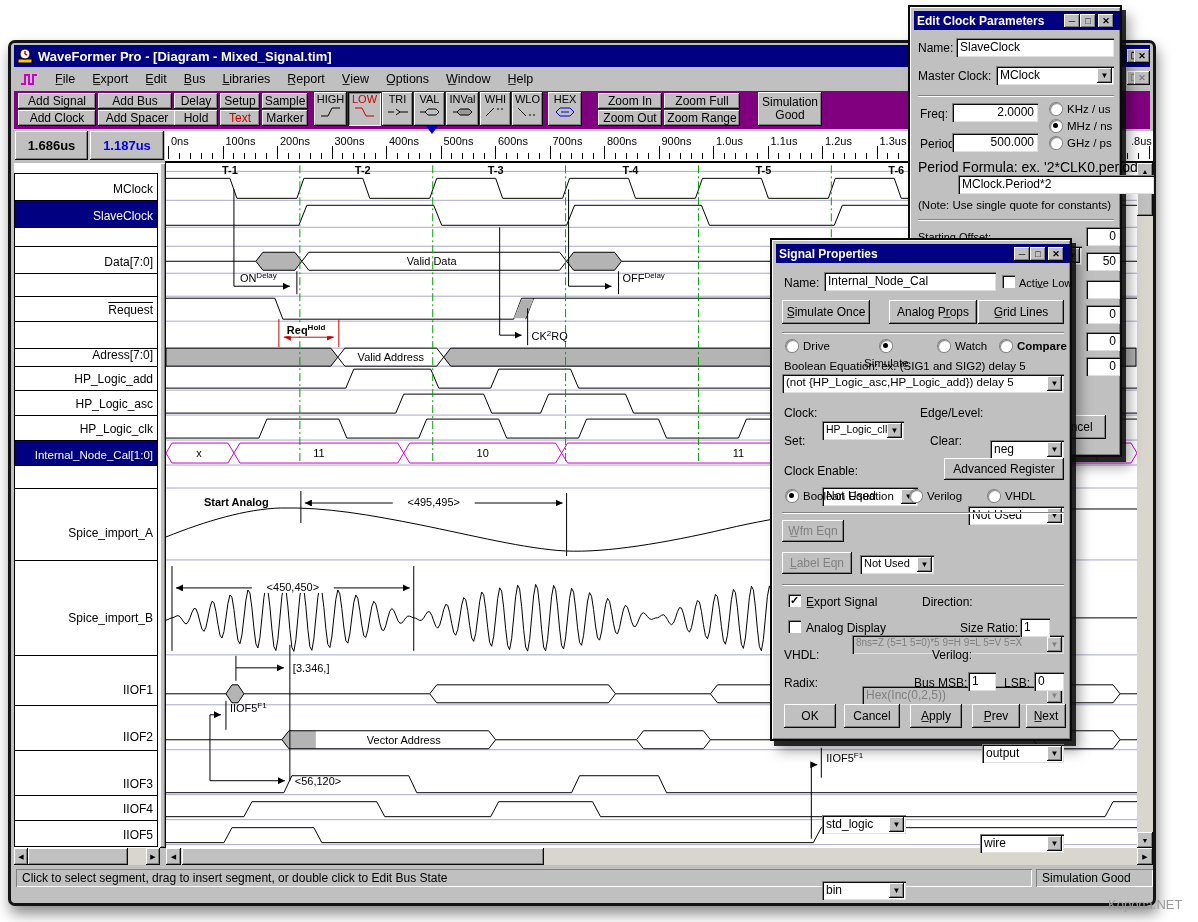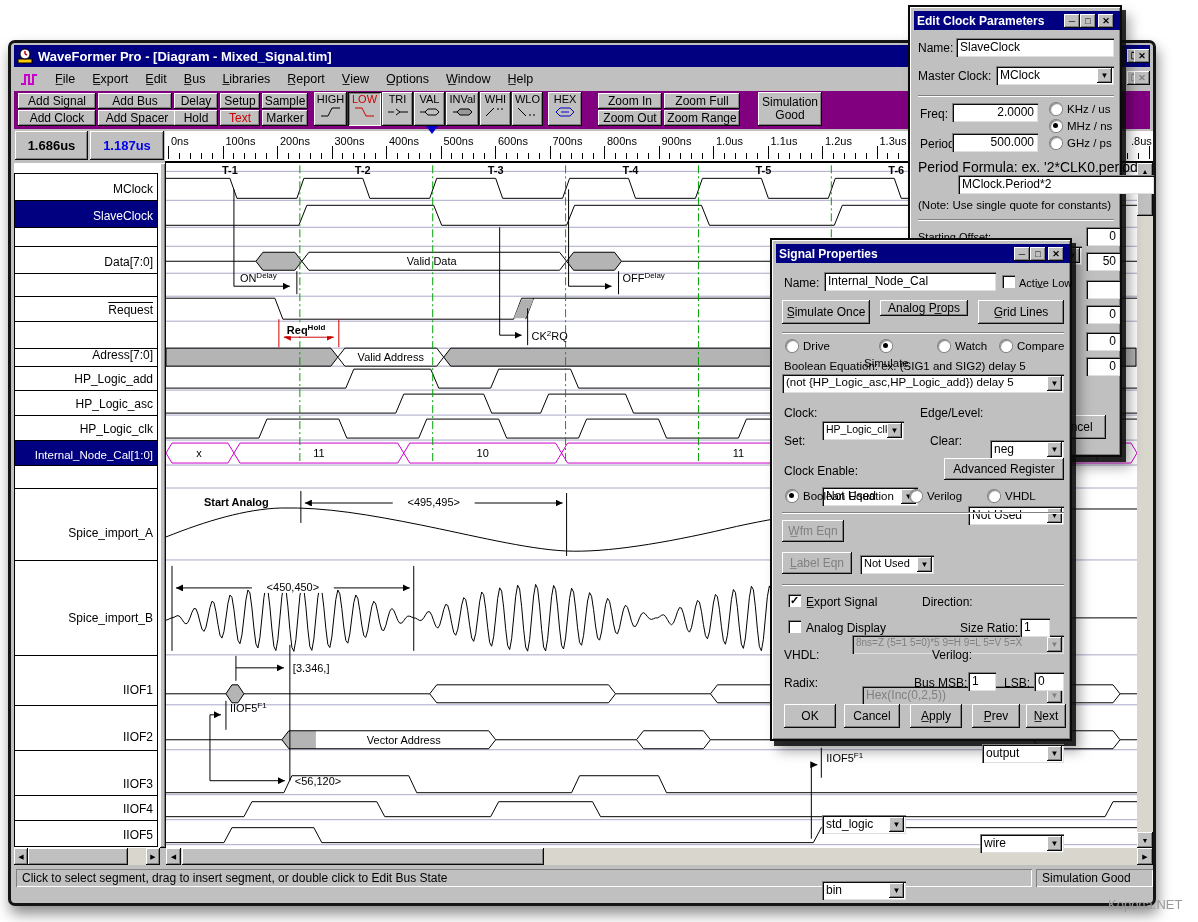--- a/index.html
+++ b/index.html
@@ -564,21 +564,21 @@
     <div class="a tbtn" style="left:276px;top:7px;">✕</div>
 
     <div class="a lbl" style="left:12px;top:36px;">Name:</div>
     <div class="a fld" style="left:52px;top:32px;width:172px;height:19px;"><span>Internal_Node_Cal</span></div>
     <div class="a chk" style="left:230px;top:35px;">✓</div>
     <div class="a lbl" style="left:247px;top:37px;font-size:11px;">Activ̲e Low</div>
 
     <div class="a btn" style="left:10px;top:60px;width:88px;height:24px;">
         <span>S̲imulate Once</span>
       </div>
-    <div class="a btn" style="left:108px;top:60px;width:88px;height:16px;">
+    <div class="a btn" style="left:117px;top:60px;width:88px;height:24px;">
         <span>Analog Pr̲ops</span>
       </div>
     <div class="a btn" style="left:206px;top:60px;width:86px;height:24px;">
         <span>G̲rid Lines</span>
       </div>
 
     <div class="a sep" style="left:10px;top:92px;width:282px;"></div>
 
     <div class="a" style="left:14px;top:100px;display:flex;gap:5px;align-items:center;">
         <span class="radio"></span>
@@ -587,21 +587,21 @@
     <div class="a" style="left:92px;top:100px;display:flex;gap:5px;align-items:center;flex-direction:column;">
         <span class="radio on"></span>
         <span style="font-size:11.5px;">Simulate</span>
       </div>
     <div class="a" style="left:166px;top:100px;display:flex;gap:5px;align-items:center;">
         <span class="radio"></span>
         <span style="font-size:11.5px;">Watch</span>
       </div>
     <div class="a" style="left:228px;top:100px;display:flex;gap:5px;align-items:center;">
         <span class="radio"></span>
-        <span style="font-size:11.5px;">Compare</span>
+        <span style="font-size:11.5px;font-weight:bold;">Compare</span>
       </div>
 
     <div class="a lbl" style="left:12px;top:120px;font-size:11.5px;">Boolean Equation: ex. (SIG1 and SIG2) delay 5</div>
     <div class="a combo" style="left:10px;top:134px;width:282px;height:19px;font-size:11.5px;"><span>(not {HP_Logic_asc,HP_Logic_add}) delay 5</span><span class="cb sbtn">▼</span></div>
 
     <div class="a lbl" style="left:12px;top:166px;">Clock:</div>
     <div class="a combo" style="left:50px;top:162px;width:82px;height:19px;font-size:10.5px;"><span>HP_Logic_clk</span><span class="cb sbtn">▼</span></div>
     <div class="a lbl" style="left:148px;top:166px;">Edge/Level:</div>
     <div class="a combo" style="left:218px;top:162px;width:74px;height:19px;"><span>neg</span><span class="cb sbtn">▼</span></div>
 

